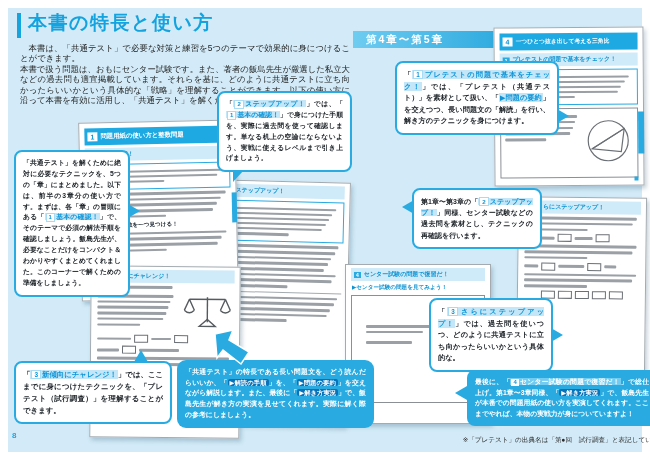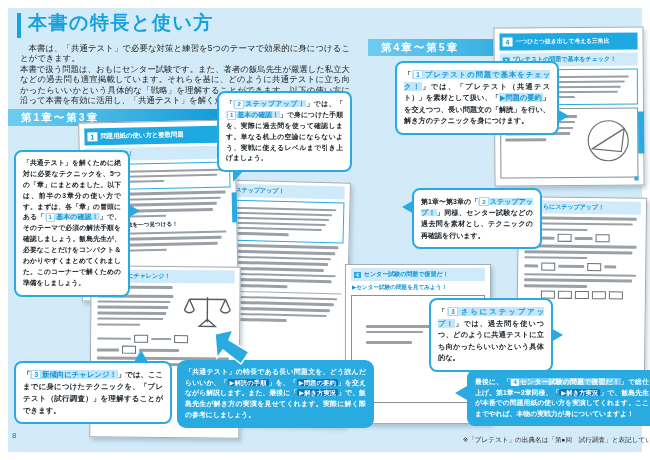--- a/index.html
+++ b/index.html
@@ -11,21 +11,21 @@
   
   .title-bar{position:absolute;left:17px;top:13px;width:4px;height:25px;background:#16a4df;}
   .page-title{position:absolute;left:28px;top:10px;font-size:19px;font-weight:bold;
     color:#14a3de;letter-spacing:1.5px;}
   .intro{position:absolute;left:20px;top:43px;width:330px;font-size:8.4px;line-height:1.24;
     color:#1c1c1c;text-align:justify;white-space:pre-line;}
   .sec-bar{position:absolute;height:17px;line-height:17px;color:#fff;font-size:10.5px;
     font-weight:bold;letter-spacing:2px;padding-left:13px;
     background:linear-gradient(90deg,#6fccf1,#0d99d6);}
   .sec-left{left:8px;top:109px;width:212px;}
-  .sec-right{left:368px;top:31px;width:210px;margin-top:8px;}
+  .sec-right{left:353px;top:31px;width:210px;}
 
   
   .pg{position:absolute;background:#fff;border:1px solid #a3abb1;
     box-shadow:2px 3px 4px rgba(50,90,120,.28);}
   .chap-band{background:#1ea9e3;margin:5px 5px 3px 5px;height:17px;display:flex;
     align-items:center;gap:3px;padding:0 3px;}
   .cno{background:#fff;color:#0d93d2;font-size:7px;font-weight:bold;padding:1px 3px;flex:none;}
   .chap-title{color:#fff;font-weight:bold;font-size:6.4px;white-space:nowrap;overflow:hidden;}
   .band-sm{background:#cfeaf8;color:#0d93d2;font-size:6px;font-weight:bold;
     margin:3px 5px;padding:2px 3px;display:flex;align-items:center;gap:3px;white-space:nowrap;overflow:hidden;}
@@ -66,21 +66,20 @@
 <body>
 
 <div class="stage">
   <div class="panel"></div>
 
   <div class="title-bar"></div>
   <div class="page-title">本書の特長と使い方</div>
   <div class="intro">　本書は、「共通テスト」で必要な対策と練習を5つのテーマで効果的に身につけることができます。
 本書で扱う問題は、おもにセンター試験です。また、著者の飯島先生が厳選した私立大などの過去問も適宜掲載しています。それらを基に、どのように共通テストに立ち向かったらいいかという具体的な「戦略」を理解することができます。以下の使い方に沿って本書を有効に活用し、「共通テスト」を解くための実戦力を養ってください。</div>
 
-  <div class="sec-bar sec-left">第1章〜第3章</div>
   <div class="sec-bar sec-right">第4章〜第5章</div>
 
   <div class="pg" style="left:214px;top:181px;width:132px;height:242px;transform:rotate(1.4deg);z-index:1;">
     <div class="band-sm">
       <span class="bno">2</span>
       <span>ステップアップ！</span>
     </div>
     <div class="box-cyan">
         <div class="ft" style="width: 97%;"></div>
         <div class="ft" style="width: 94%;"></div>

